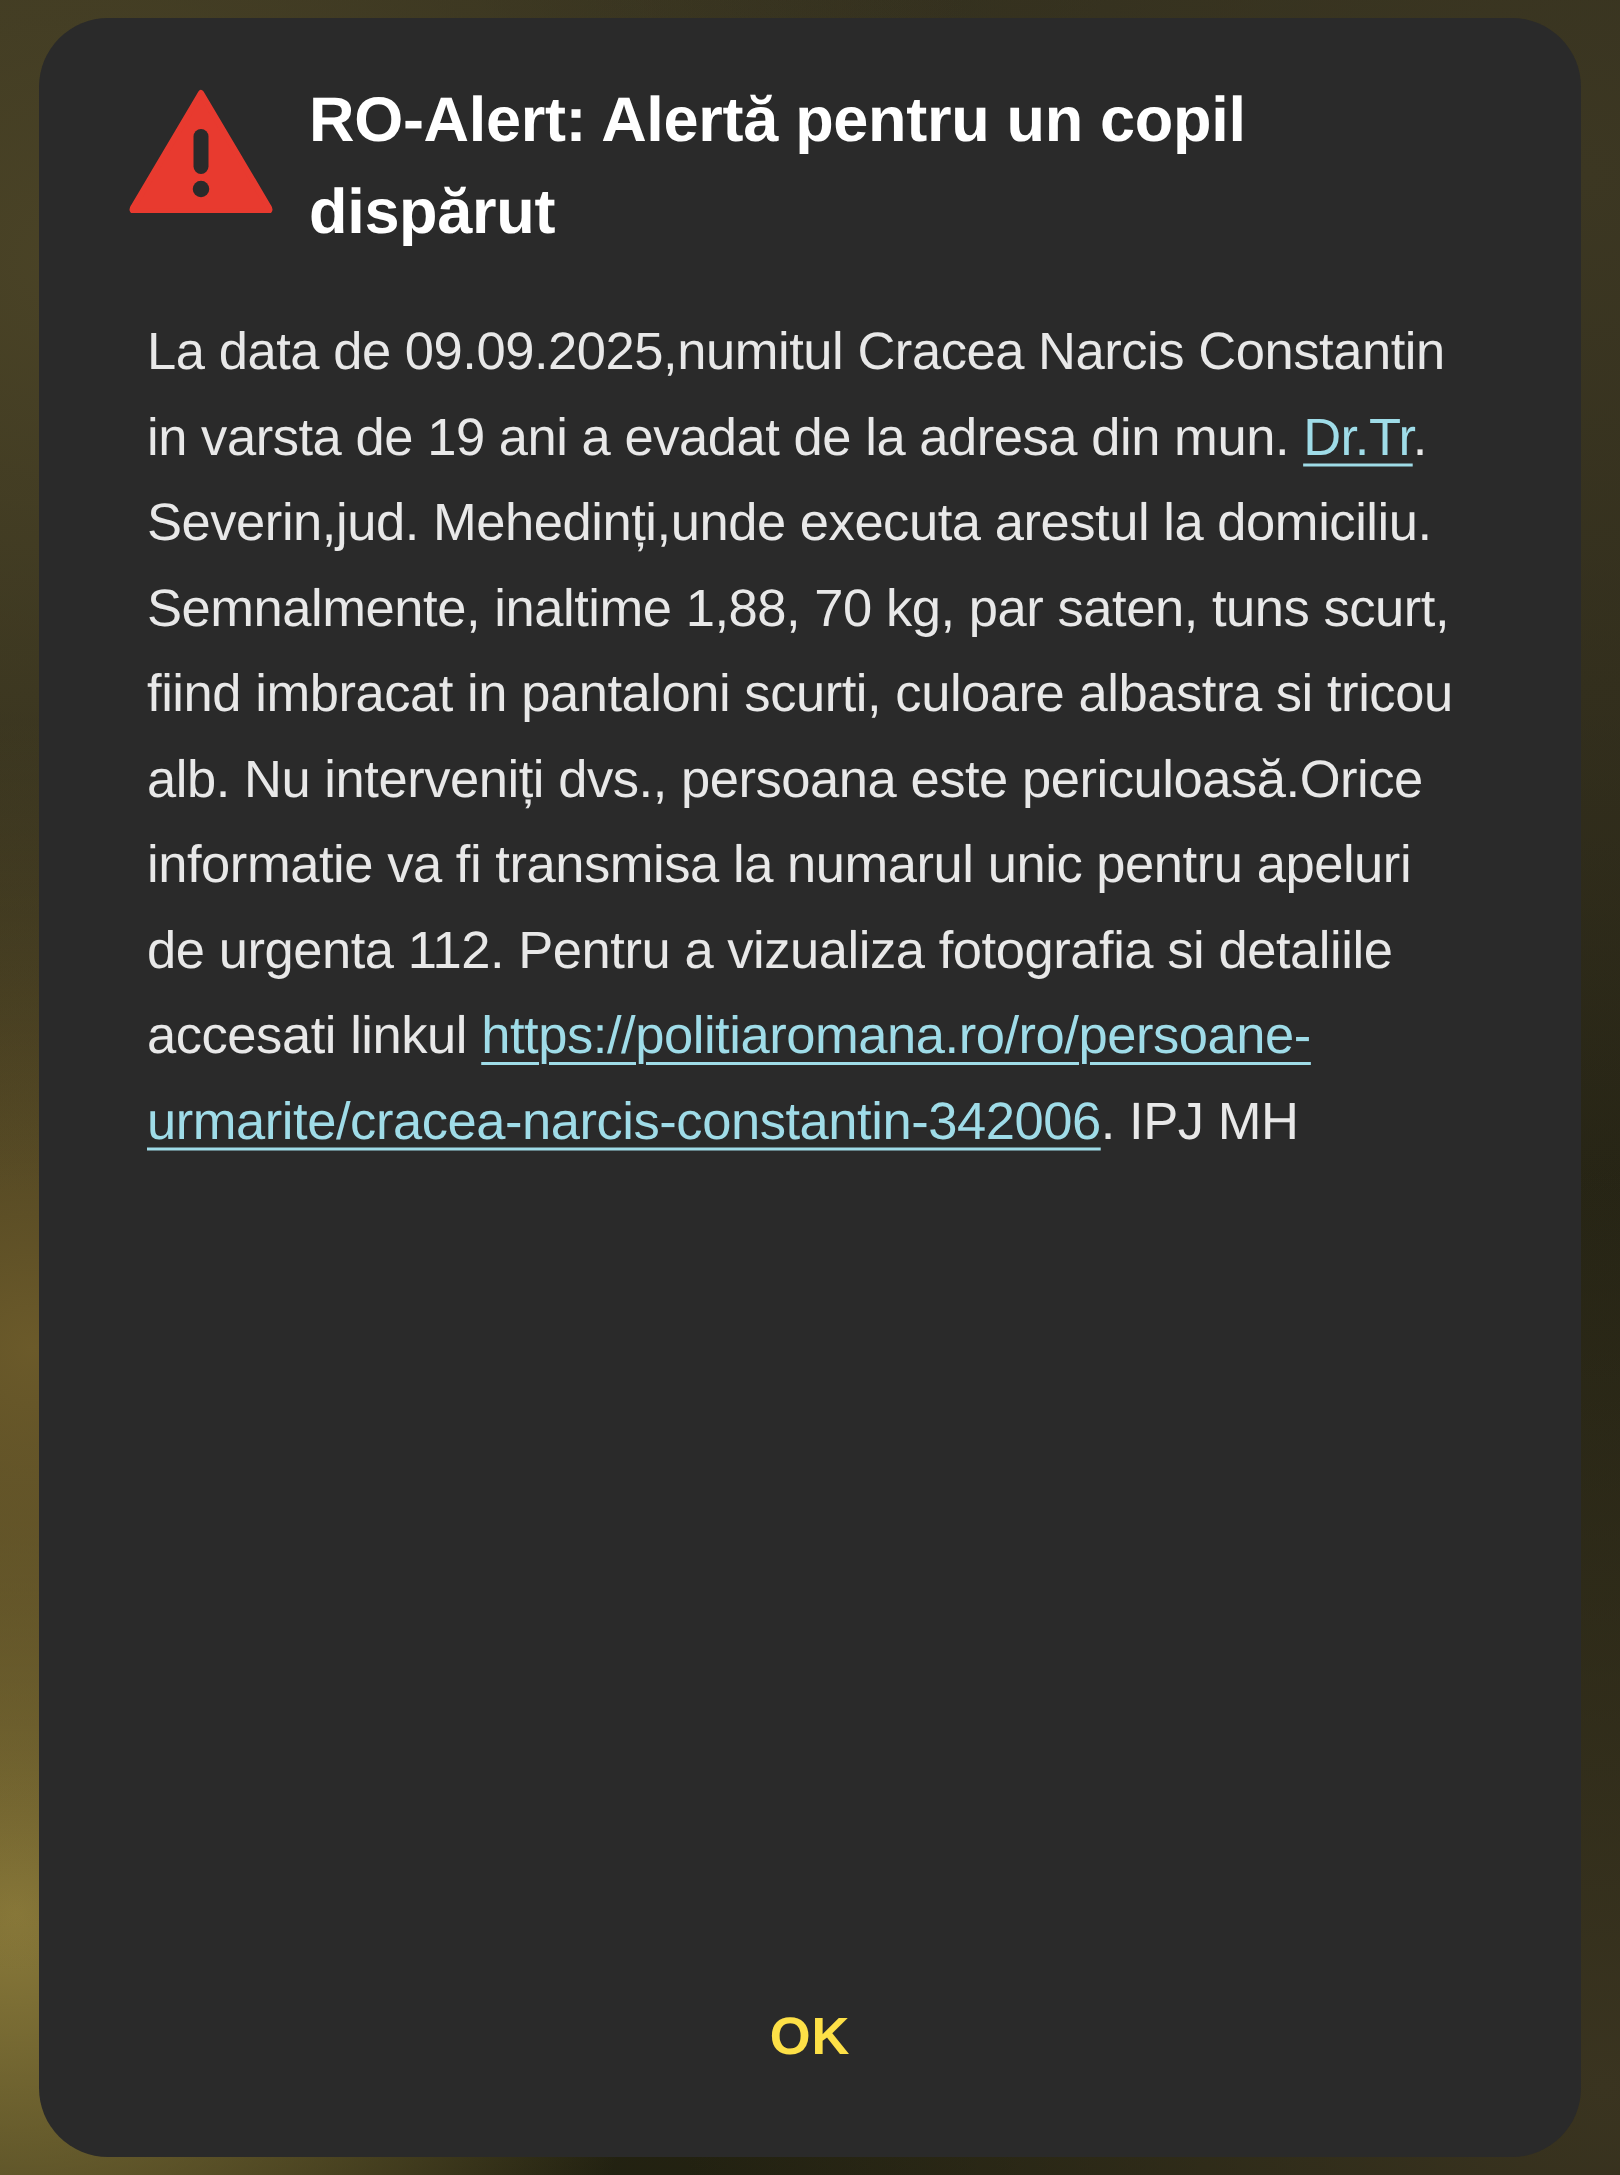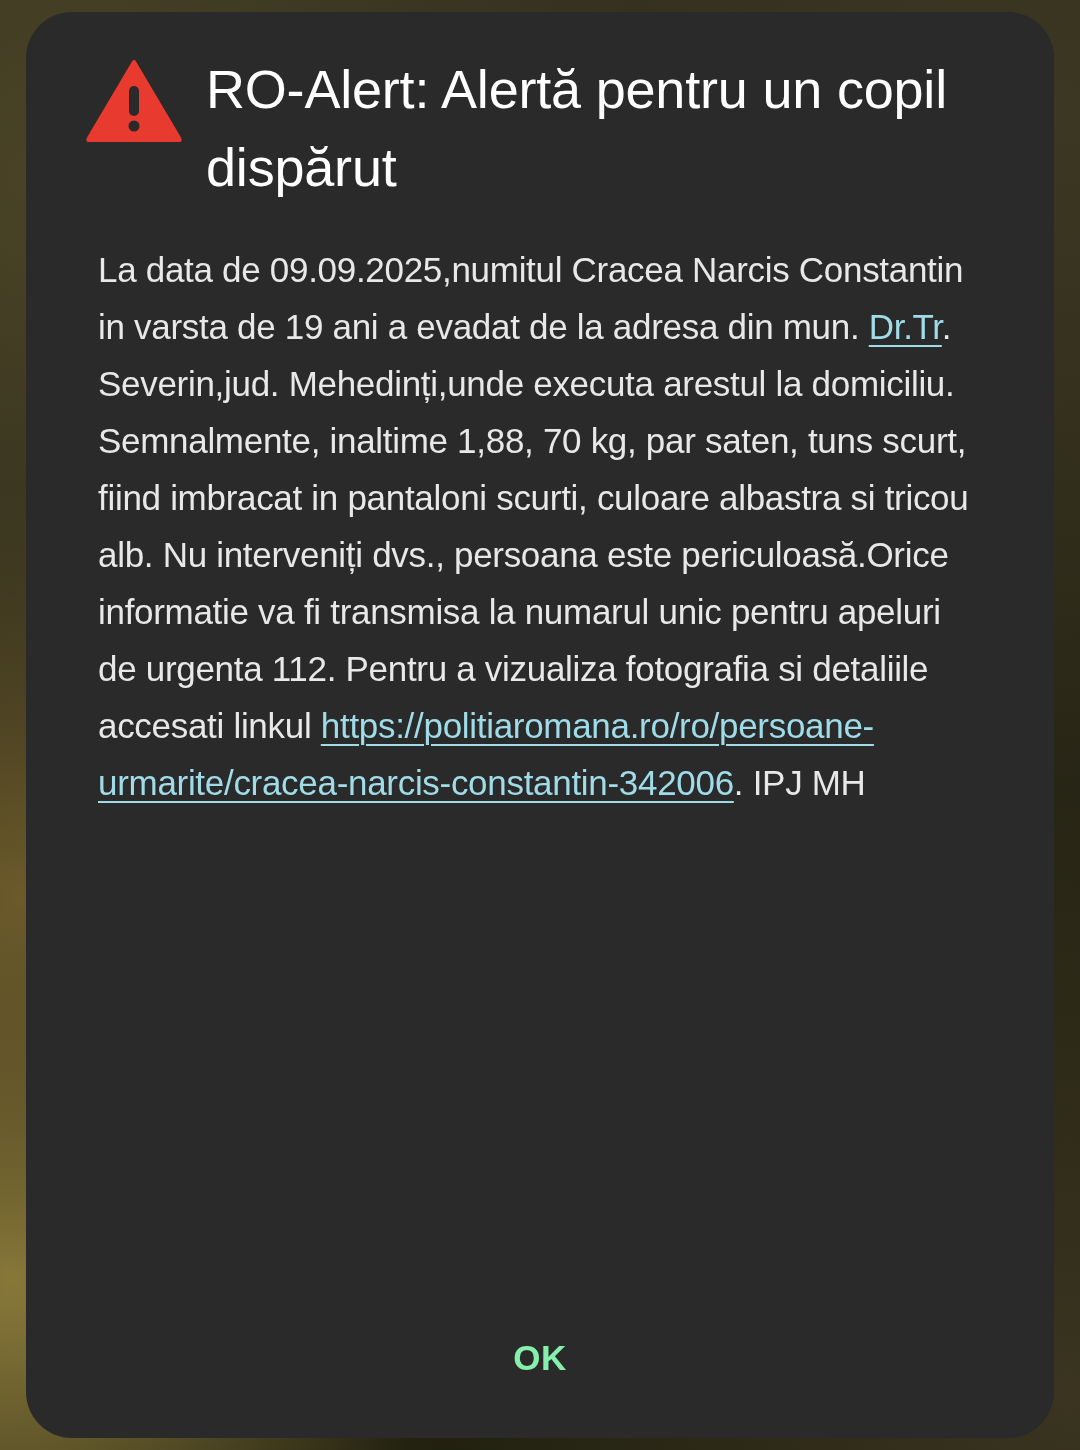--- a/index.html
+++ b/index.html
@@ -45,22 +45,22 @@
 
   .warning-icon {
     flex: 0 0 auto;
     width: 96px;
     margin-top: 8px;
   }
 
   .title {
     margin-left: 24px;
     color: #ffffff;
-    font-size: 54px;
-    font-weight: normal;
+    font-size: 42px;
+    font-weight: bold;
     line-height: 1.45;
     letter-spacing: -0.2px;
   }
 
   .dialog-body {
     padding: 34px 68px 0 72px;
     color: #e8e8e8;
     font-size: 35px;
     line-height: 1.63;
     letter-spacing: -0.3px;
@@ -79,21 +79,21 @@
     left: 0;
     right: 0;
     bottom: 0;
     height: 160px;
     display: flex;
     align-items: center;
     justify-content: center;
   }
 
   .ok-button {
-    color: #86efac;
+    color: #fde047;
     font-size: 35px;
     font-weight: bold;
     letter-spacing: 0.6px;
     background: transparent;
     border: none;
     padding: 18px 40px;
     cursor: pointer;
     font-family: "Liberation Sans", sans-serif;
   }
 </style>

